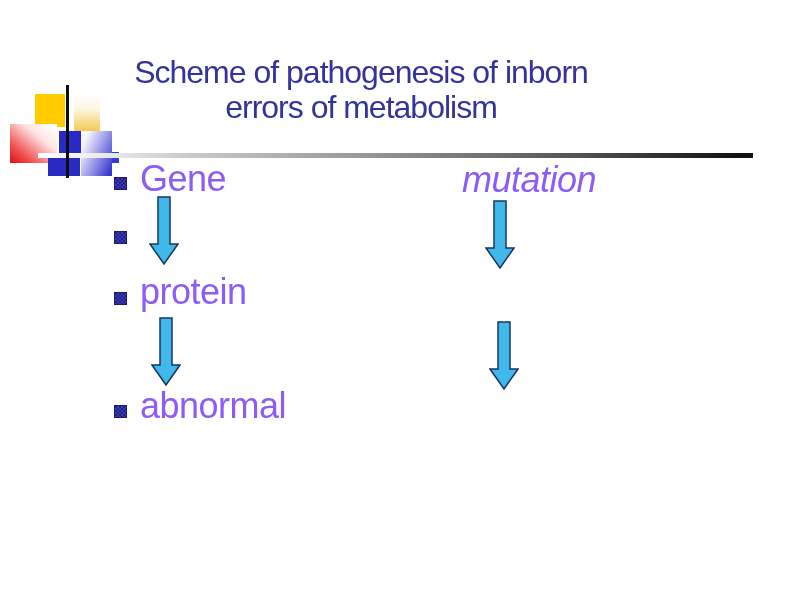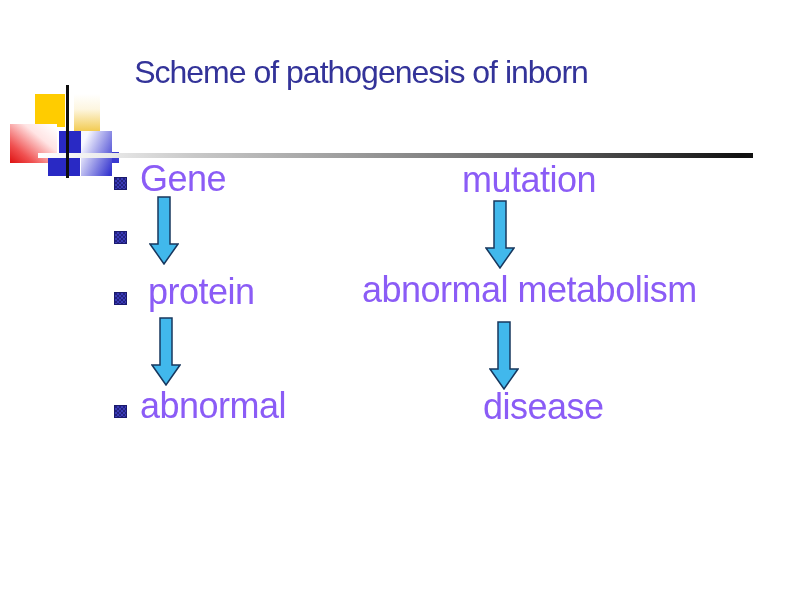--- a/index.html
+++ b/index.html
@@ -40,22 +40,22 @@
   .b1{left:114px;top:177px;}
   .b2{left:114px;top:231px;}
   .b3{left:114px;top:292px;}
   .b4{left:114px;top:405px;}
   
   .lbl{
     position:absolute;color:#8b5cf6;font-size:36px;line-height:1;
     letter-spacing:-0.5px;white-space:nowrap;
   }
   .gene{left:140px;top:161px;}
-  .mutation{left:462px;top:162px;}
-  .protein{left:140px;top:274px;margin-left:8px;}
+  .mutation{left:462px;top:162px;font-style:italic;}
+  .protein{left:140px;top:274px;}
   .abnormal{left:362px;top:272px;}
   .character{left:140px;top:388px;}
   .disease{left:483px;top:389px;}
   
   .arrow{position:absolute;width:30px;height:69px;z-index:3;}
   .a1{left:149px;top:196px;}
   .a2{left:485px;top:200px;}
   .a3{left:151px;top:317px;}
   .a4{left:489px;top:321px;}
 </style>
@@ -72,33 +72,32 @@
     <div class="sq-navy-a"></div>
     <div class="sq-navy-b"></div>
     <div class="sq-blue-sm"></div>
     <div class="vline"></div>
   </div>
 
   <div class="hrule"></div>
 
   <h1 class="title">
     <span>Scheme of pathogenesis of inborn</span><br>
+    <span>errors of metabolism</span>
   </h1>
 
   <div class="bullet b1"></div>
   <div class="bullet b2"></div>
   <div class="bullet b3"></div>
   <div class="bullet b4"></div>
 
   <span class="lbl gene">Gene</span>
   <span class="lbl mutation">mutation</span>
   <span class="lbl protein">protein</span>
-  <span class="lbl abnormal">abnormal metabolism</span>
   <span class="lbl character">abnormal</span>
-  <span class="lbl disease">disease</span>
 
   <svg class="arrow a1" viewBox="0 0 30 69">
     <polygon points="9,1 21,1 21,48 29,48 15,68 1,48 9,48" fill="#41b8ec" stroke="#17375e" stroke-width="1.5"></polygon>
   </svg>
   <svg class="arrow a2" viewBox="0 0 30 69">
     <polygon points="9,1 21,1 21,48 29,48 15,68 1,48 9,48" fill="#41b8ec" stroke="#17375e" stroke-width="1.5"></polygon>
   </svg>
   <svg class="arrow a3" viewBox="0 0 30 69">
     <polygon points="9,1 21,1 21,48 29,48 15,68 1,48 9,48" fill="#41b8ec" stroke="#17375e" stroke-width="1.5"></polygon>
   </svg>

